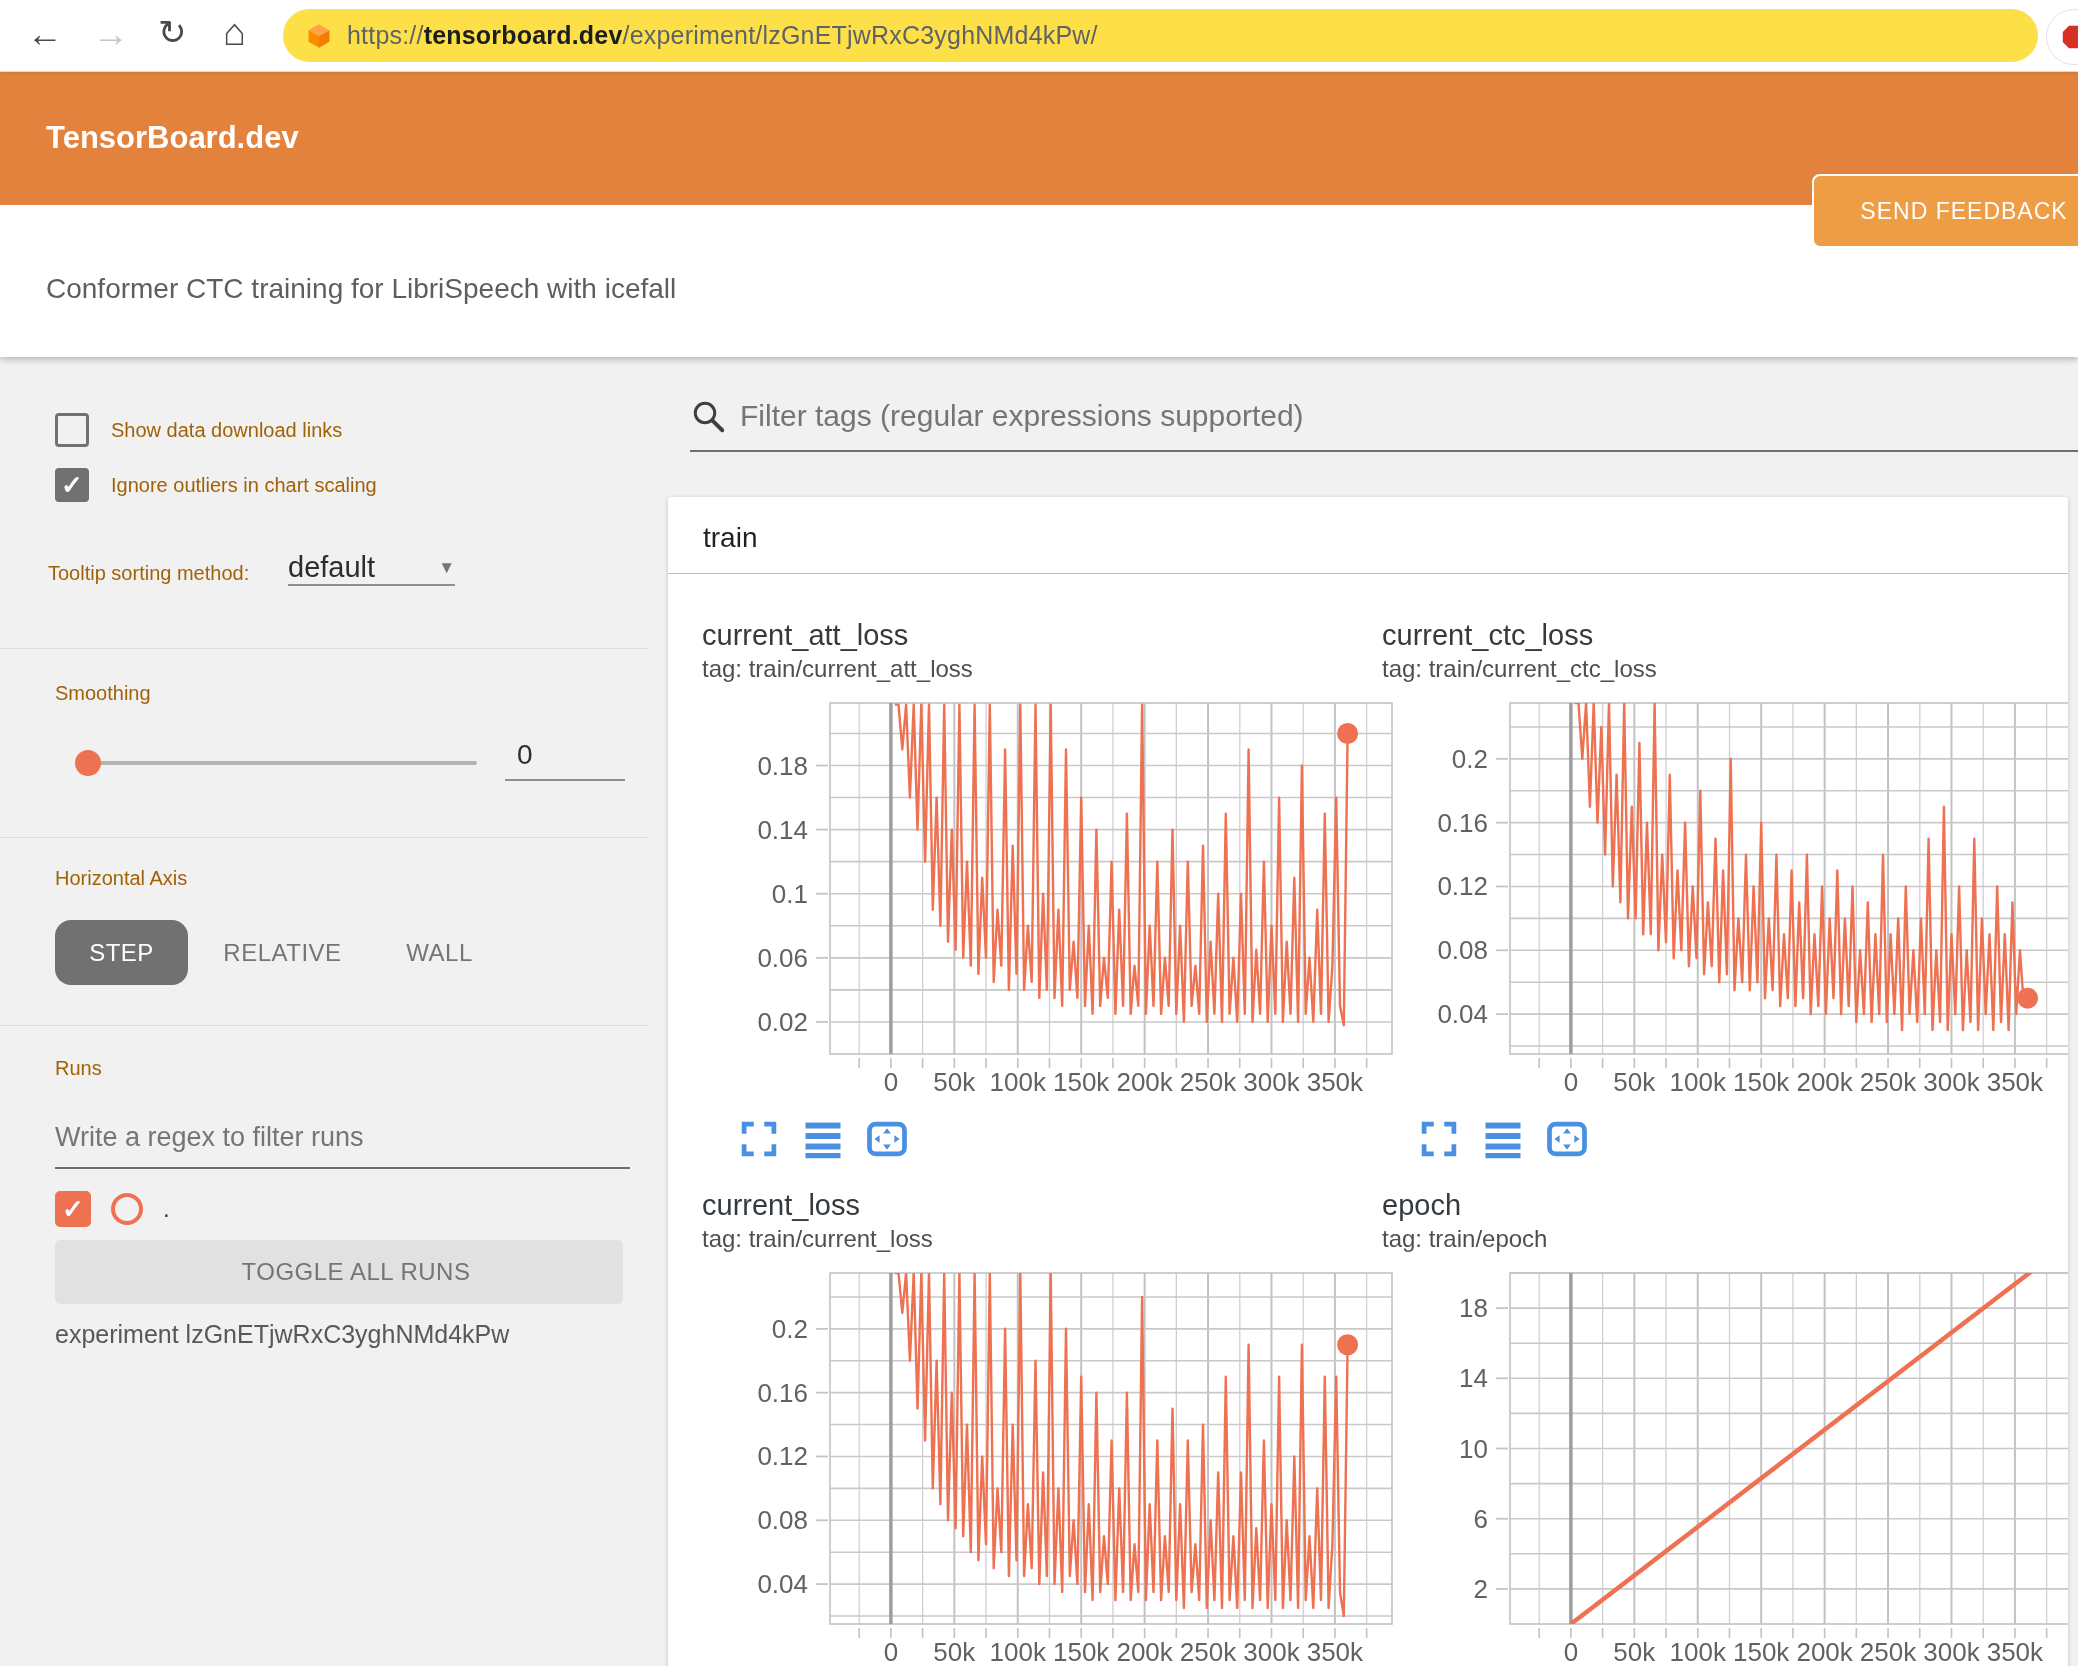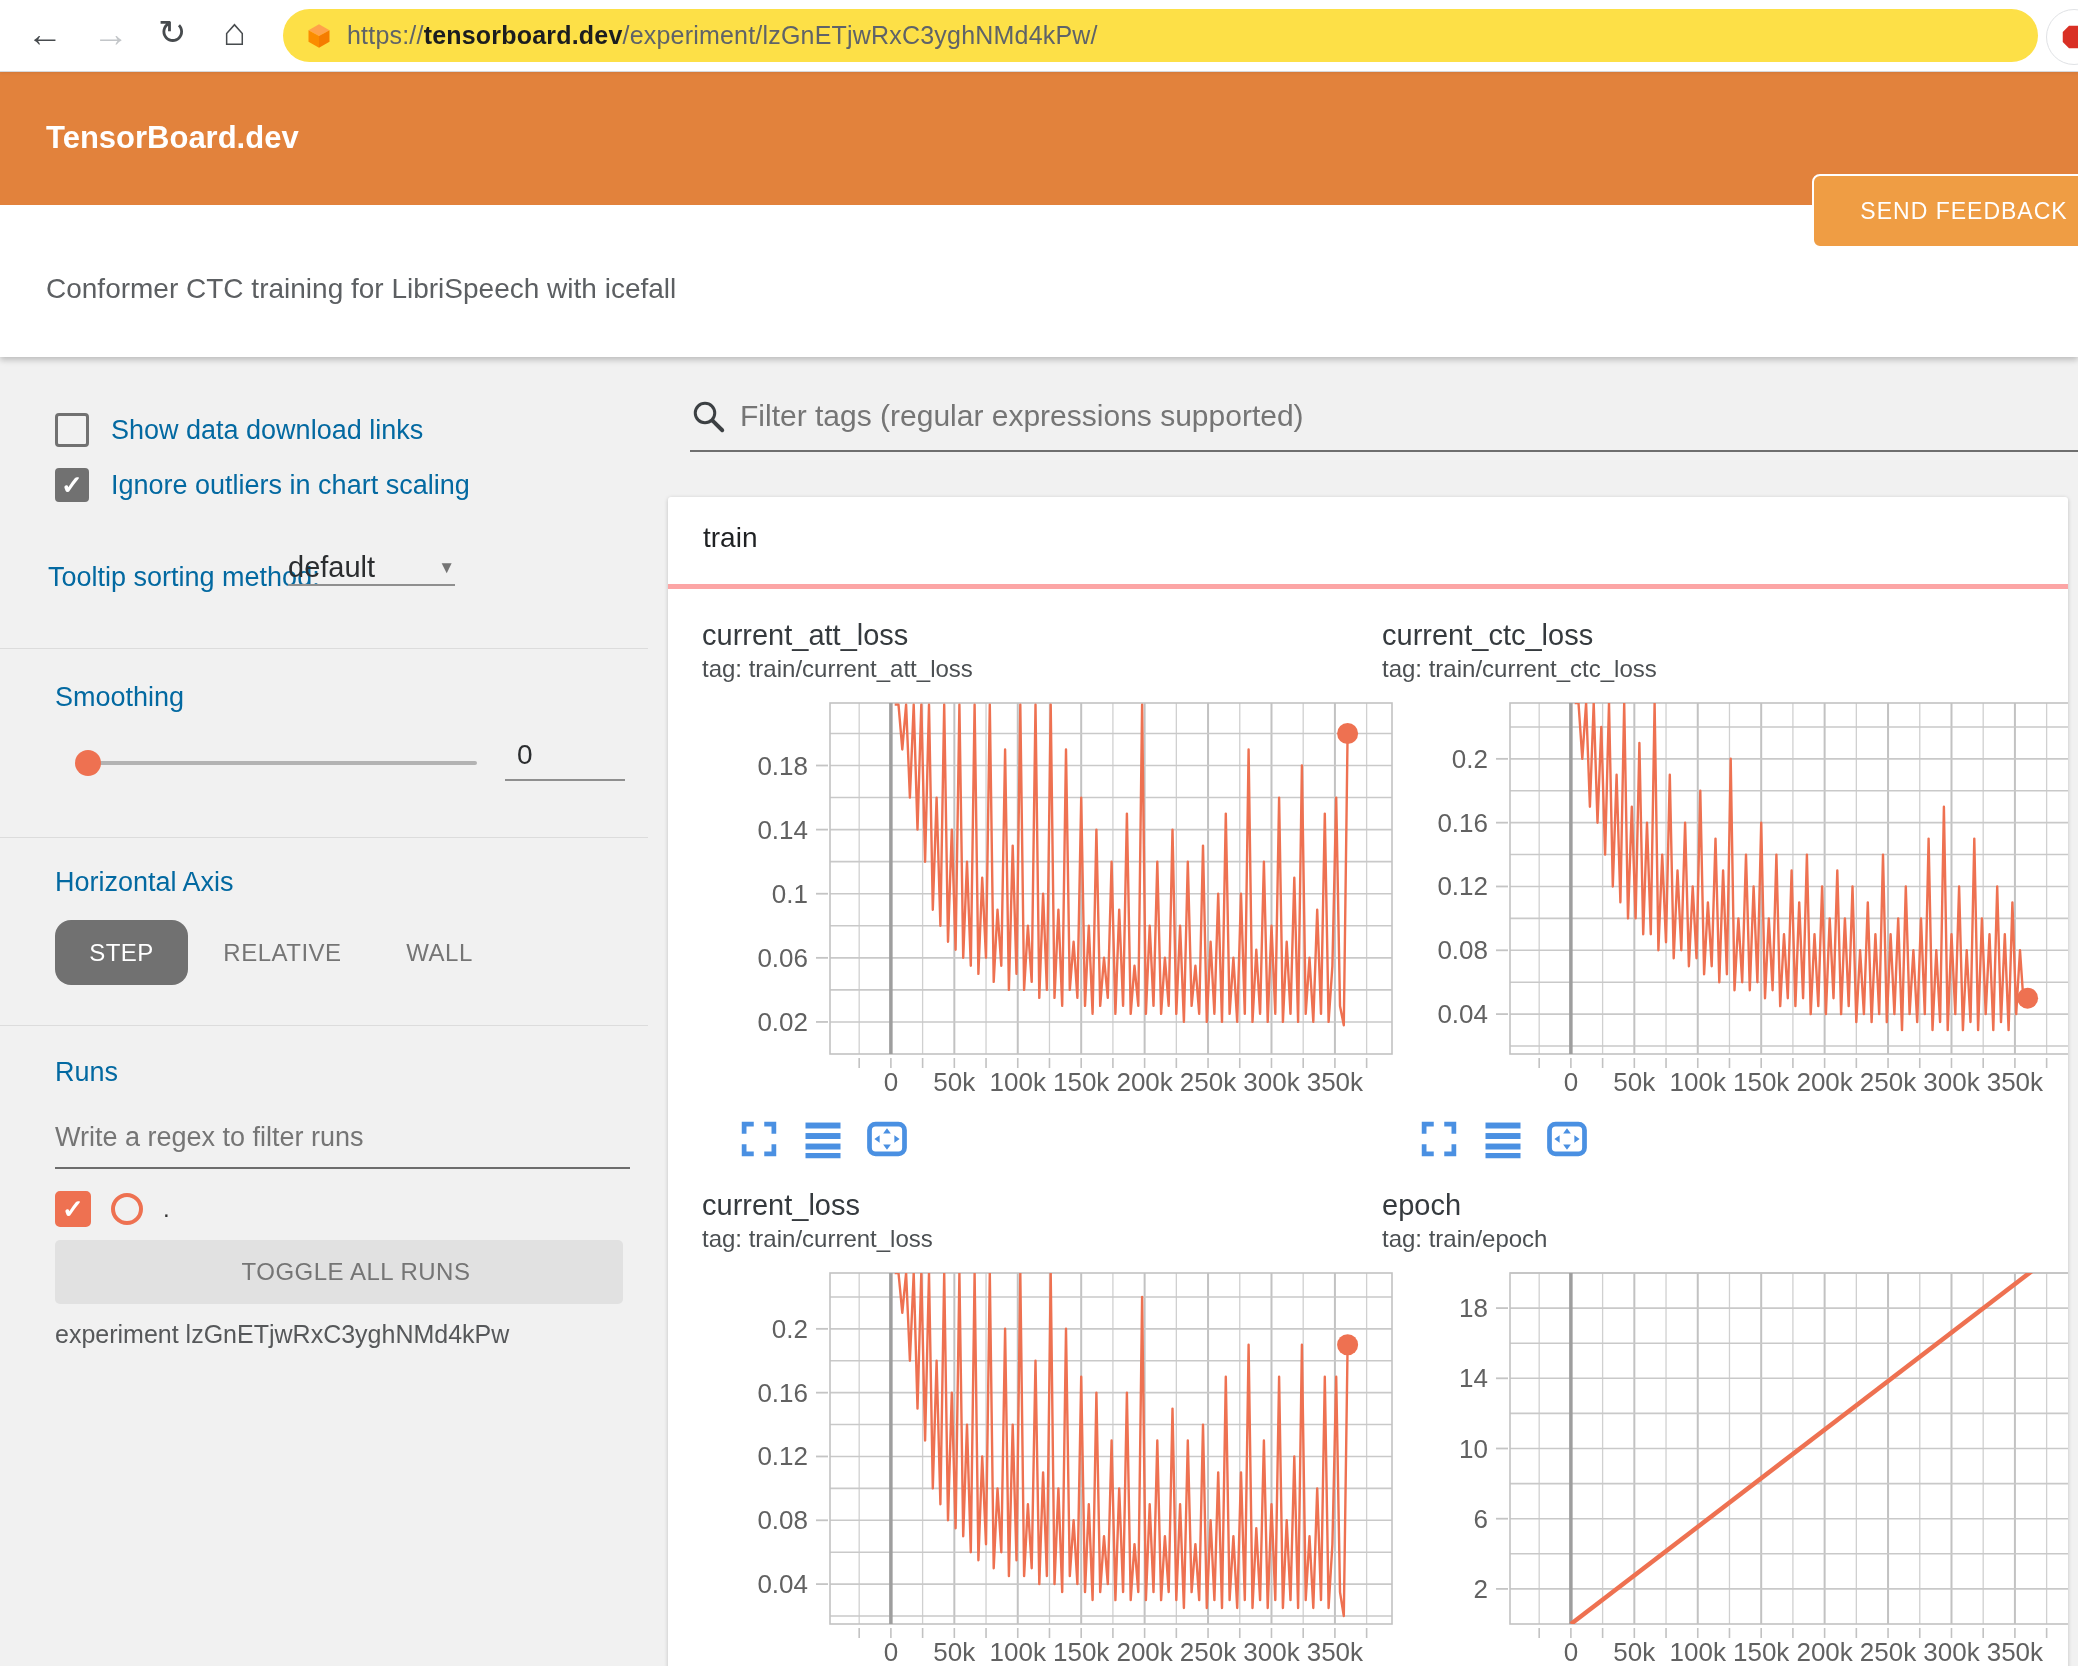--- a/index.html
+++ b/index.html
@@ -31,21 +31,21 @@
                 border:2px solid #fff;border-radius:8px;color:#fff;font-size:23px;letter-spacing:1px;
                 display:flex;align-items:center;justify-content:center;cursor:pointer;
                 font-family:"Liberation Sans",sans-serif;}
 
   
   .title-band{left:0;top:205px;width:2078px;height:152px;background:#fff;
               box-shadow:0 3px 6px rgba(0,0,0,.22);z-index:20;}
   .exp-title{left:46px;top:0;height:152px;line-height:168px;font-size:28px;color:#5c5f62;}
 
   
-  .side-label{font-size:27px;color:#0369a1;}
+  .side-label{font-size:20px;color:#a16207;}
   .cbx{width:34px;height:34px;box-sizing:border-box;border:3px solid #717171;border-radius:4px;
        background:#fff0;cursor:pointer;display:flex;align-items:center;justify-content:center;}
   .cbx.checked{background:#717171;border-color:#717171;}
   .cbx .mark{color:#fff;font-size:26px;font-weight:700;line-height:1;}
   .cbx.accent{background:#ee7151;border-color:#ee7151;width:36px;height:36px;border-radius:5px;}
   .divider{height:1px;background:#dcdcdc;width:648px;left:0;}
   .select-caret{font-size:17px;color:#757575;}
   .seg-btn{height:65px;border-radius:16px;display:flex;align-items:center;justify-content:center;
            font-size:24px;letter-spacing:.5px;cursor:pointer;color:#757575;}
   .seg-btn.active{background:#717171;color:#fff;}
@@ -53,21 +53,21 @@
   .slider-thumb{width:26px;height:26px;border-radius:50%;background:#ee7151;cursor:pointer;}
   .toggle-btn{background:#e1e1e1;border:none;border-radius:5px;color:#757575;font-size:24px;
               letter-spacing:.5px;cursor:pointer;font-family:"Liberation Sans",sans-serif;}
   .radio-ring{width:32px;height:32px;border:4px solid #ee7151;border-radius:50%;box-sizing:border-box;cursor:pointer;}
   .placeholder{color:#757575;}
 
   
   .filter-underline{height:2px;background:#6f6f6f;}
   .card{left:668px;top:497px;width:1400px;height:1200px;background:#fff;border-radius:3px;
         box-shadow:0 1px 4px rgba(0,0,0,.2);overflow:hidden;}
-  .card-header{left:0;top:0;width:100%;height:92px;border-bottom:5px solid #fca5a5;box-sizing:border-box;text-align:center;}
+  .card-header{left:0;top:0;width:100%;height:77px;border-bottom:1px solid #fca5a5;box-sizing:border-box;text-align:center;}
   .card-title{left:35px;top:0;height:77px;line-height:82px;font-size:28px;color:#1f2123;}
   .chart-block{width:700px;}
   .chart-title{font-size:29px;color:#353a3e;line-height:34px;}
   .chart-tag{font-size:24px;color:#4c5053;line-height:30px;margin-top:2px;}
   .chart-toolbar{display:flex;gap:22px;margin-top:16px;margin-left:36px;}
   .tool-btn{width:42px;height:42px;cursor:pointer;}
   text{font-family:"Liberation Sans",sans-serif;}
 </style>
 </head>
 <body>

